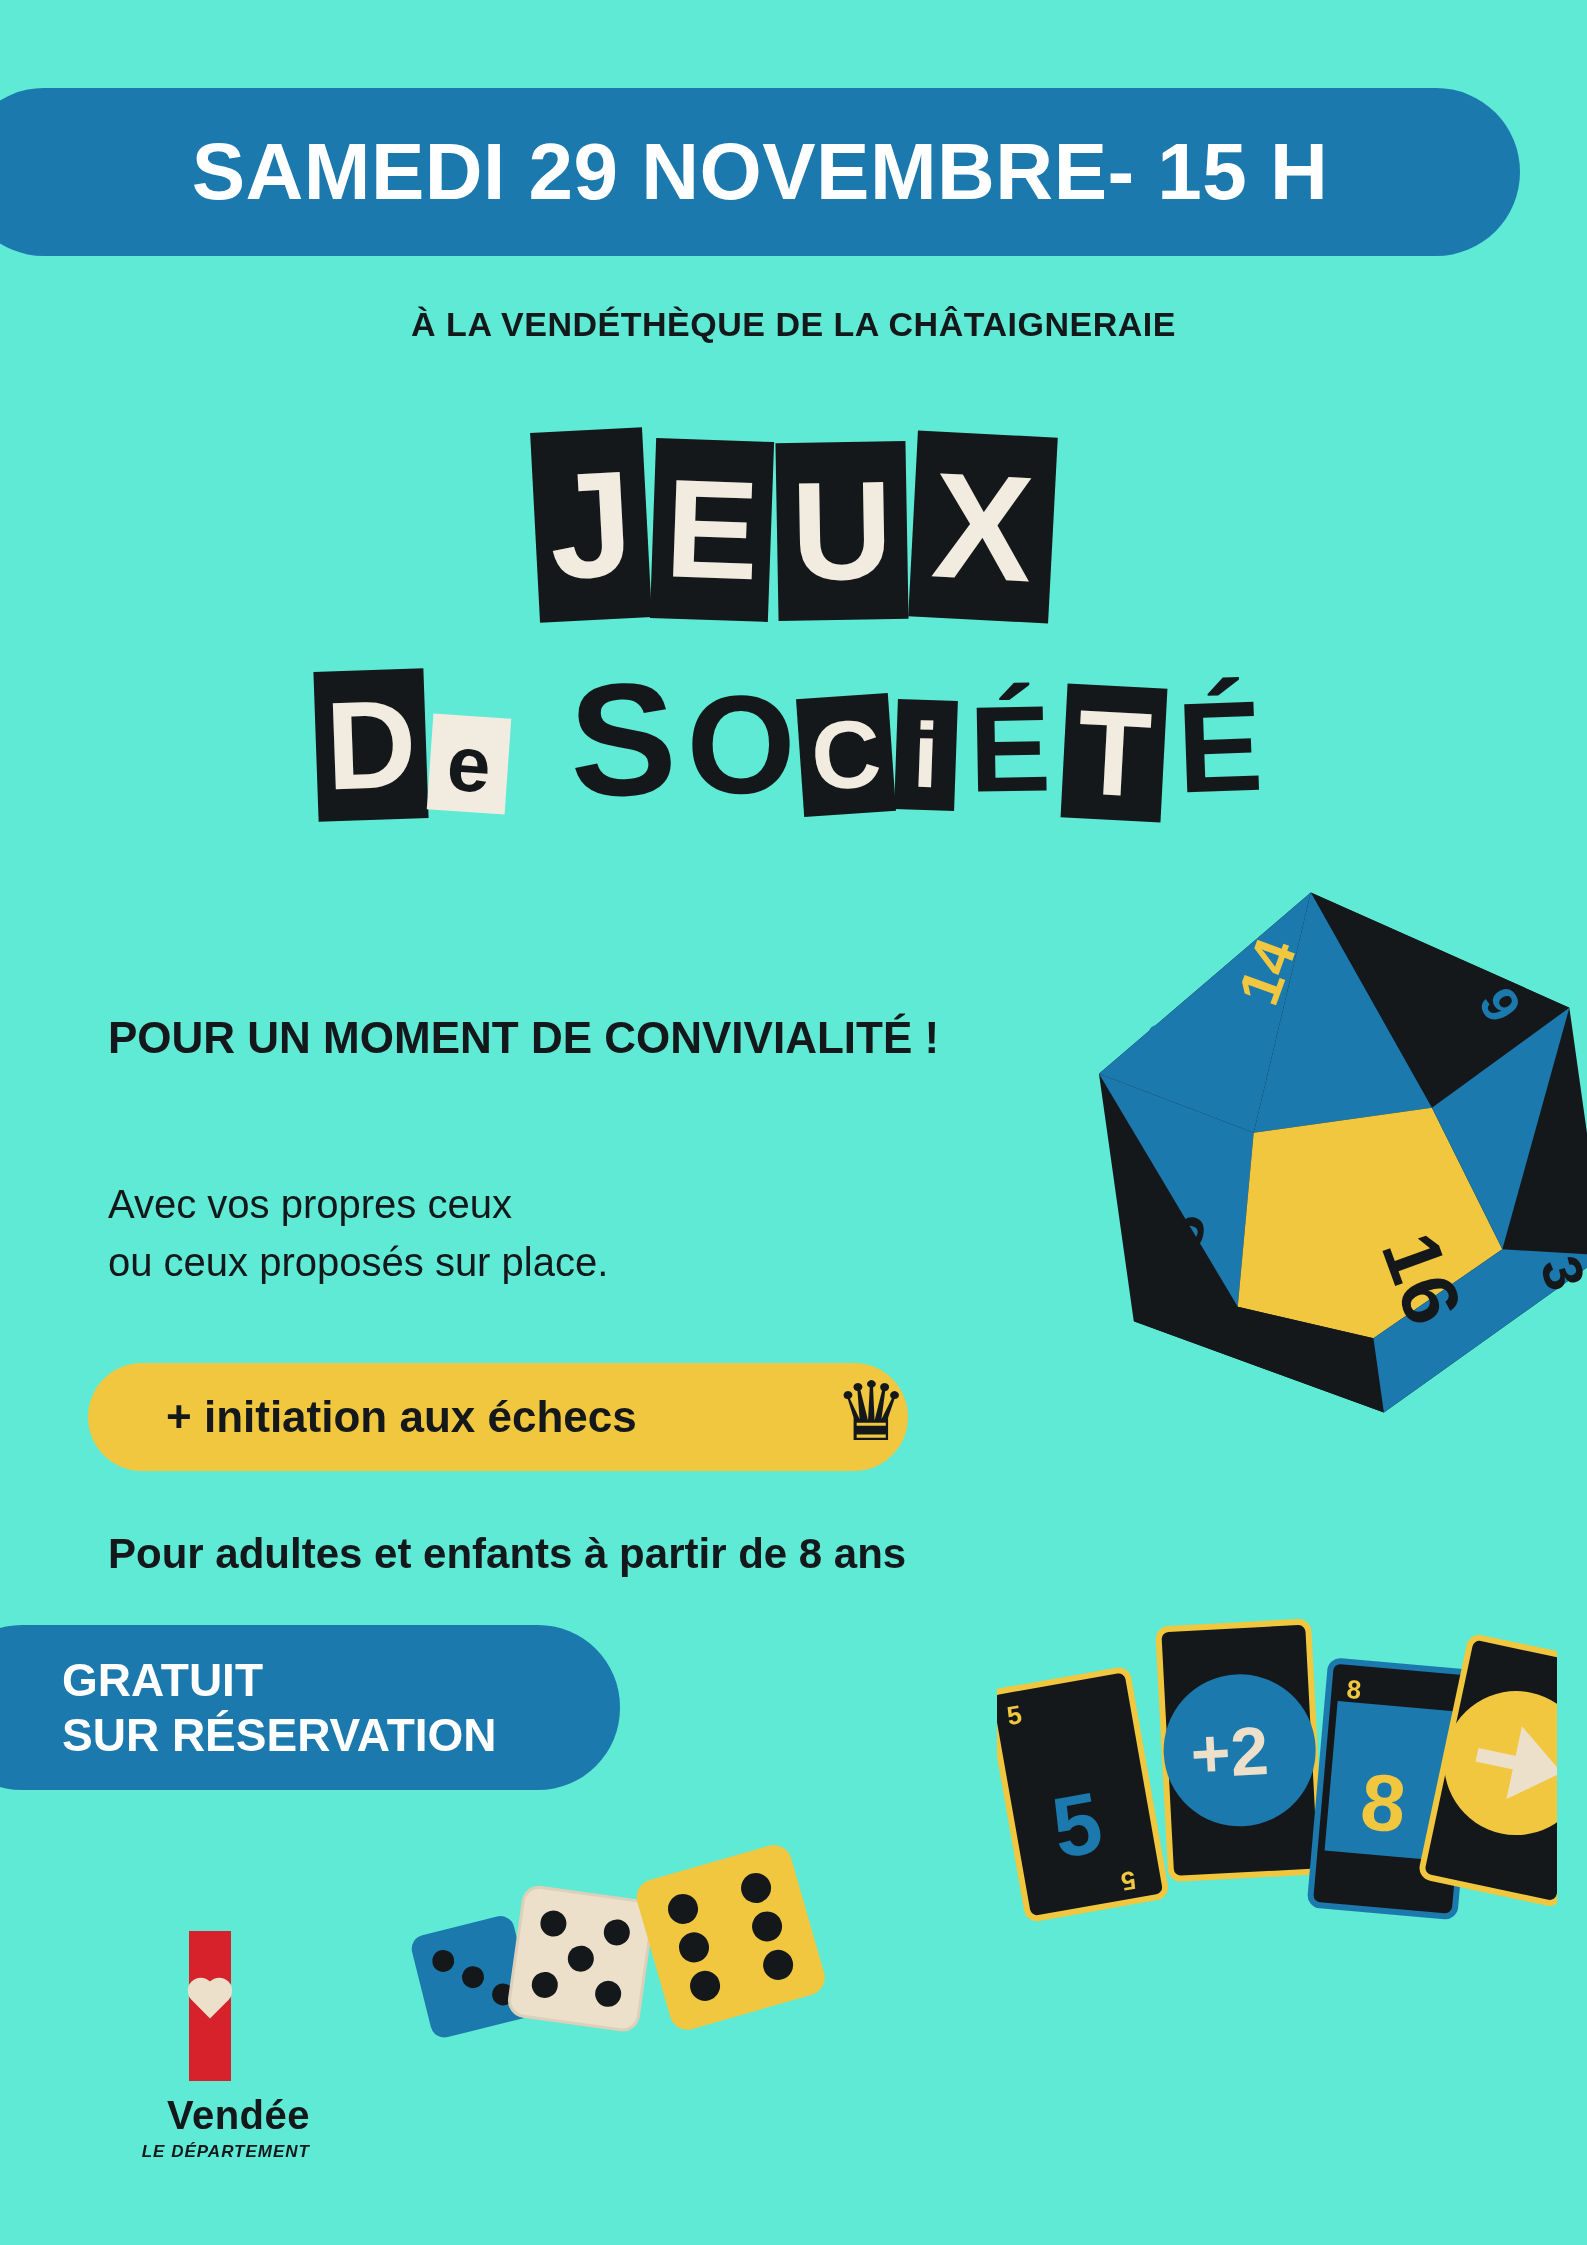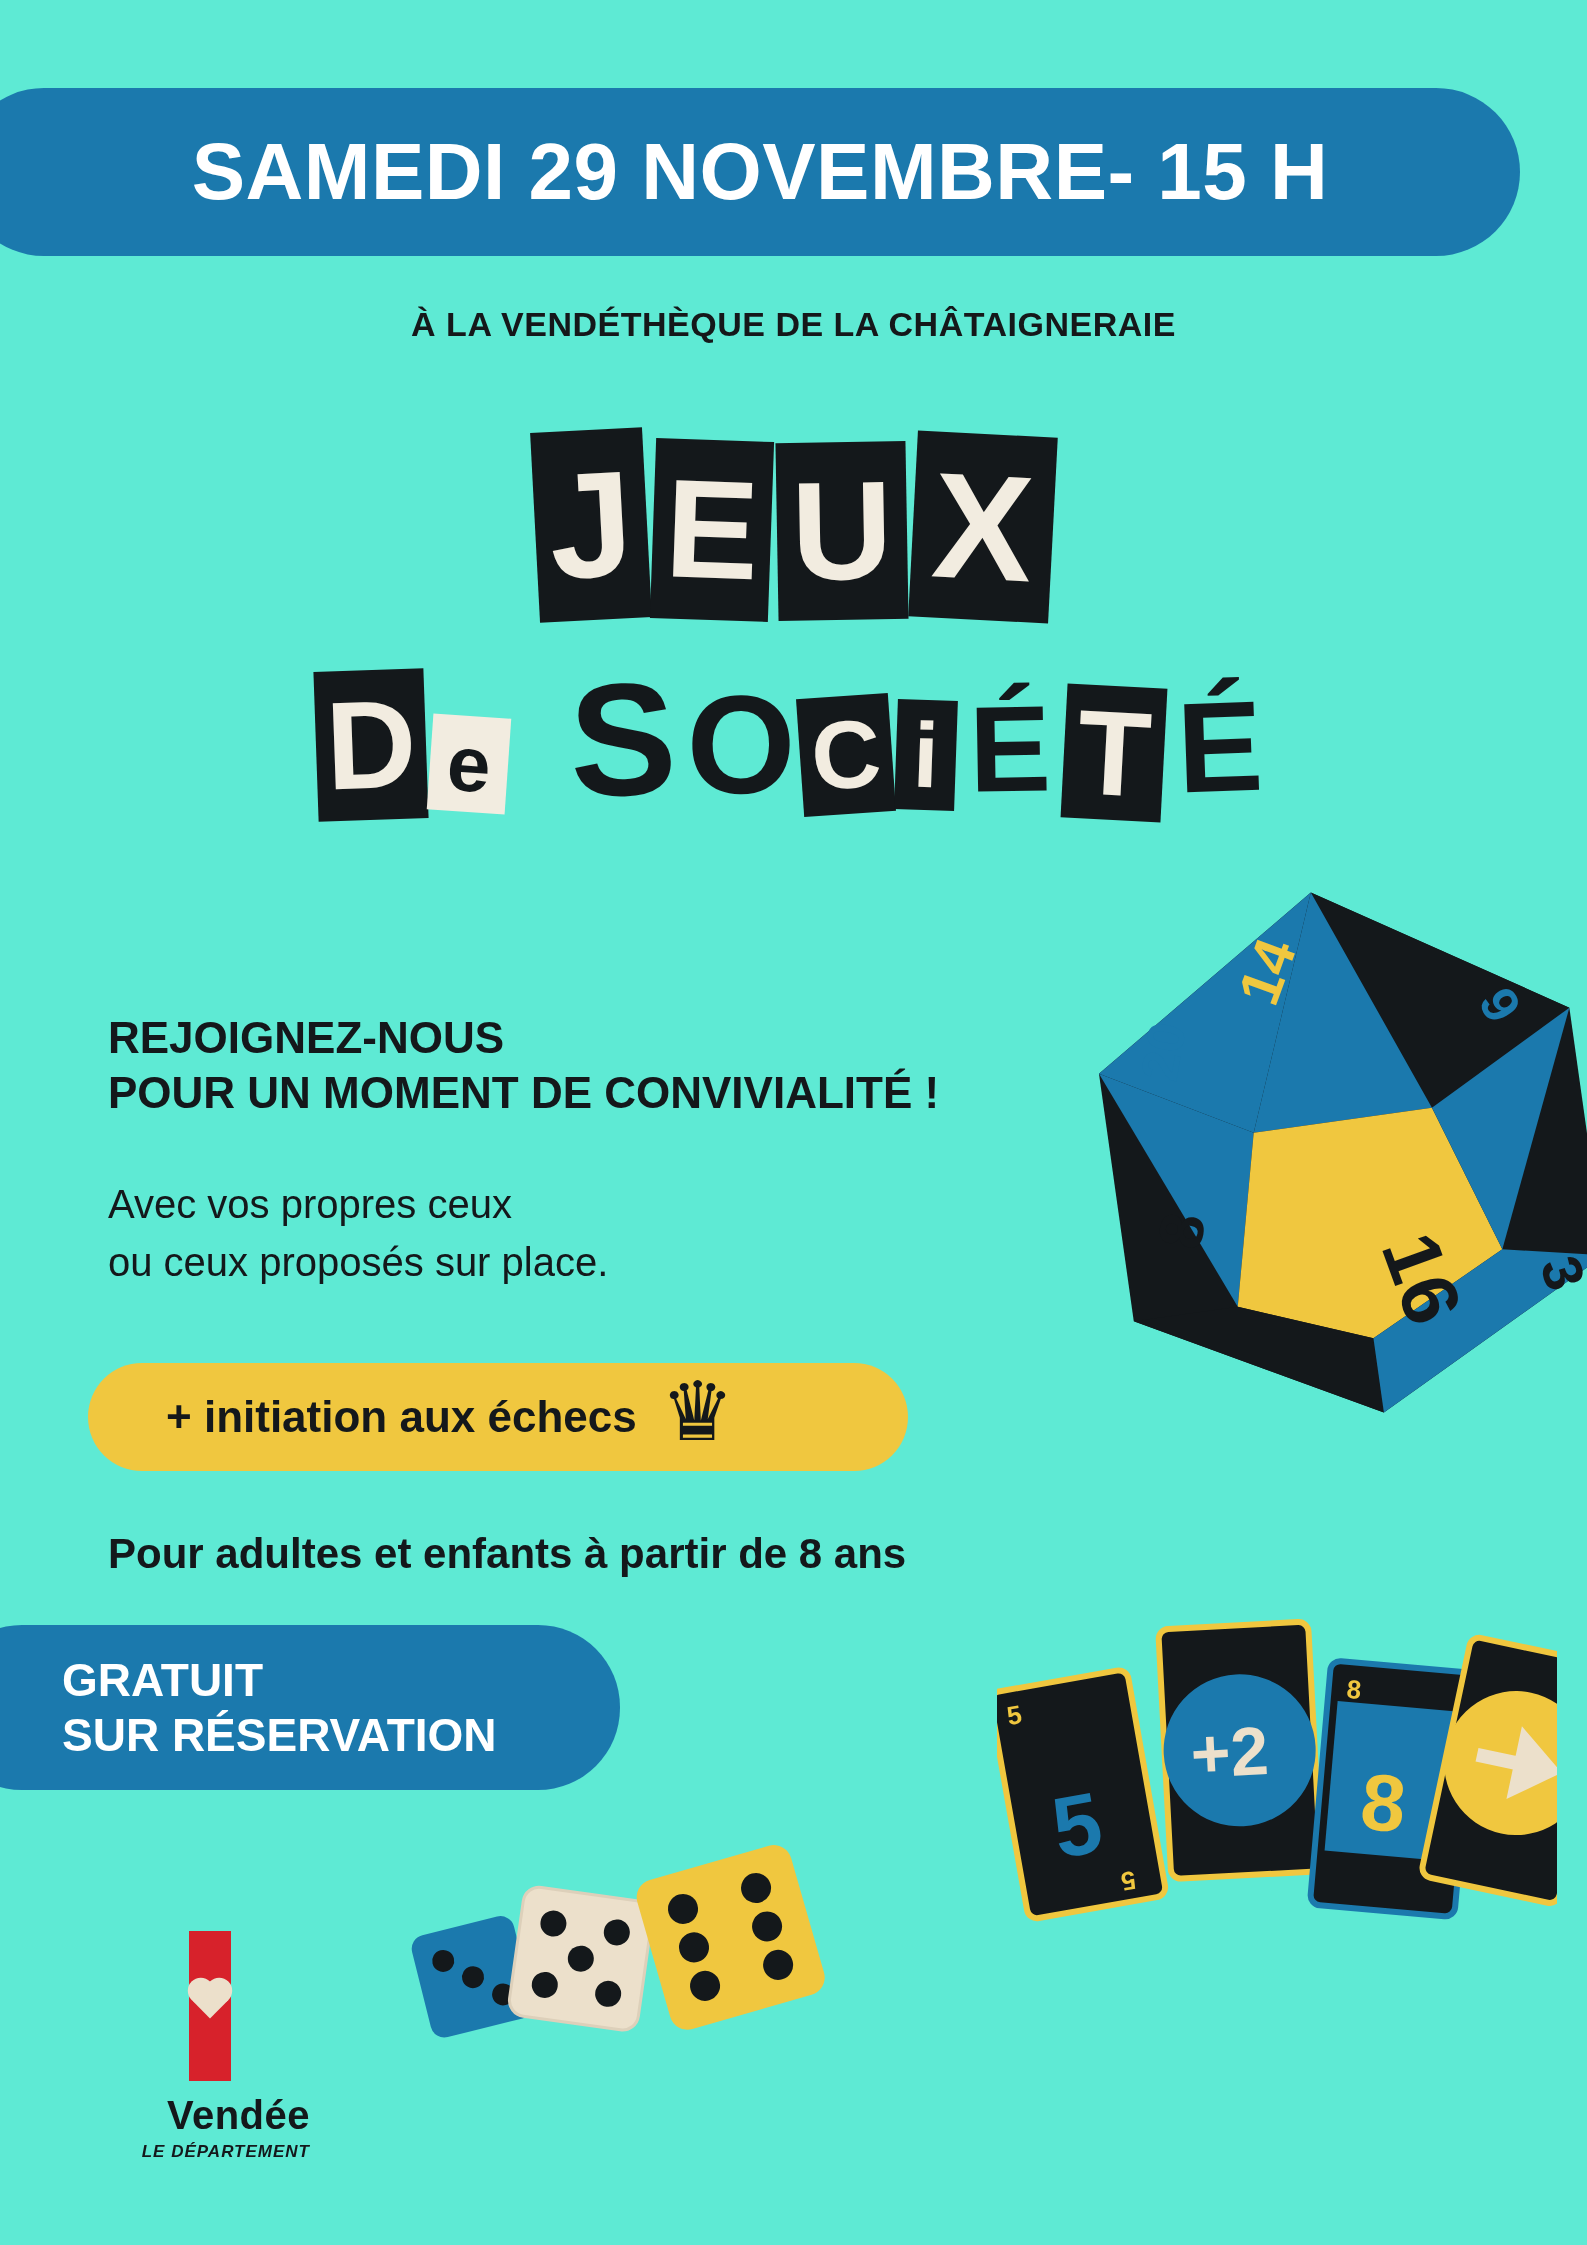--- a/index.html
+++ b/index.html
@@ -139,20 +139,21 @@
     left: 88px;
     top: 1363px;
     width: 820px;
     height: 108px;
     background: #f0c73f;
     border-radius: 54px;
     display: flex;
     align-items: center;
     padding-left: 78px;
     box-sizing: border-box;
+    justify-content: space-between;
   }
   .chess-pill .pill-text {
     font-size: 44px;
     font-weight: bold;
     color: #14181b;
   }
   .chess-pill .chess-icon {
     font-size: 82px;
     line-height: 1;
     margin-left: 24px;
@@ -284,21 +285,20 @@
     <div class="lt s">S</div>
     <div class="lt o">O</div>
     <div class="lt c boxed">C</div>
     <div class="lt i boxed">i</div>
     <div class="lt e2">É</div>
     <div class="lt t boxed">T</div>
     <div class="lt e3">É</div>
   </div>
 
   <div class="lead">
-    <div>REJOIGNEZ-NOUS</div>
     <div>POUR UN MOMENT DE CONVIVIALITÉ !</div>
   </div>
 
   <div class="sub">
     <div>Avec vos propres ceux</div>
     <div>ou ceux proposés sur place.</div>
   </div>
 
   <div class="chess-pill">
     <span class="pill-text">+ initiation aux échecs</span>

